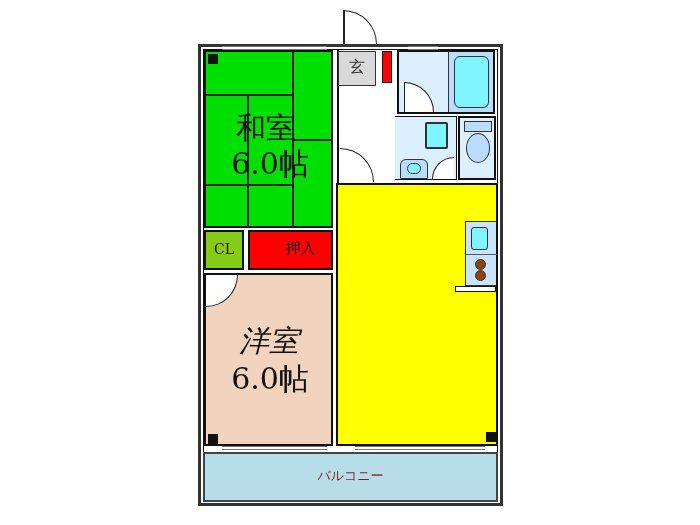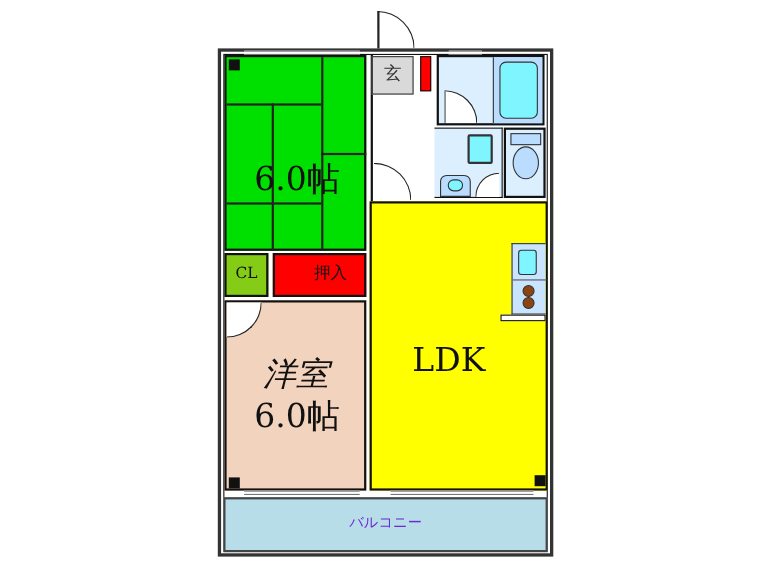--- a/index.html
+++ b/index.html
@@ -21,20 +21,21 @@
   <div class="swing" style="left:343px;top:10px;width:34px;height:34px;border-width:1.5px 1.5px 0 1.5px;border-left:1.5px solid #222;border-top:1.5px solid #222;border-right:none;border-bottom:none;border-radius:34px 0 0 0;transform:scaleX(-1);"></div>
   <div class="abs" style="left:343px;top:10px;width:2px;height:34px;background:#222;"></div>
 
   <div class="abs" style="left:204px;top:50px;width:129px;height:178px;background:#00e000;border:2px solid #111;">
     <div class="pillar" style="left:2px;top:2px;"></div>
     <div class="tatami-line" style="left:86px;top:0;width:1.5px;height:176px;"></div>
     <div class="tatami-line" style="left:0;top:42px;width:86px;height:1.5px;"></div>
     <div class="tatami-line" style="left:41px;top:42px;width:1.5px;height:134px;"></div>
     <div class="tatami-line" style="left:86px;top:87px;width:41px;height:1.5px;"></div>
     <div class="tatami-line" style="left:0;top:132px;width:86px;height:1.5px;"></div>
+    <div class="label" style="left:20px;top:60px;width:80px;font-size:30px;">和室</div>
     <div class="label" style="left:16px;top:96px;width:96px;font-size:30px;">6.0帖</div>
   </div>
 
   <div class="abs" style="left:204px;top:230px;width:40px;height:40px;background:#84cc16;border:2px solid #111;">
     <div class="label" style="left:0;top:10px;width:36px;font-size:14px;">CL</div>
   </div>
 
   <div class="abs" style="left:248px;top:230px;width:85px;height:40px;background:#ff0000;border:2px solid #111;">
     <div class="label" style="left:0;top:9px;width:81px;font-size:15px;padding-left:10px;">押入</div>
   </div>
@@ -76,26 +77,25 @@
 
   <div class="abs" style="left:336px;top:183px;width:162px;height:263px;background:#ffff00;border:2px solid #111;">
     <div class="abs" style="left:127px;top:36px;width:31px;height:65px;background:#c9e4ff;border:1.5px solid #333;border-right:none;">
       <div class="abs" style="left:5px;top:5px;width:17px;height:23px;background:#7ff6ff;border:1.5px solid #333;border-radius:3px;"></div>
       <div class="abs" style="left:0;top:32px;width:31px;height:1px;background:#555;"></div>
       <div class="abs" style="left:9px;top:37px;width:11px;height:11px;background:#8b4513;border:1px solid #333;border-radius:50%;"></div>
       <div class="abs" style="left:9px;top:48px;width:11px;height:11px;background:#8b4513;border:1px solid #333;border-radius:50%;"></div>
     </div>
     <div class="abs" style="left:117px;top:101px;width:41px;height:6px;background:#fff;border:1.5px solid #111;"></div>
     <div class="pillar" style="left:148px;top:247px;"></div>
-    <div class="label" style="left:20px;top:127px;width:100px;font-size:30px;">LDK</div>
   </div>
 
   <div class="abs" style="left:222px;top:446px;width:105px;height:4px;background:#fff;border-top:1.5px solid #777;border-bottom:1.5px solid #777;"></div>
   <div class="abs" style="left:355px;top:446px;width:130px;height:4px;background:#fff;border-top:1.5px solid #777;border-bottom:1.5px solid #777;"></div>
 
   <div class="abs" style="left:222px;top:46px;width:105px;height:4px;background:#fff;border-top:1.5px solid #777;border-bottom:1.5px solid #777;"></div>
   <div class="abs" style="left:408px;top:46px;width:30px;height:4px;background:#fff;border-top:1.5px solid #777;border-bottom:1.5px solid #777;"></div>
 
   <div class="abs" style="left:203px;top:452px;width:295px;height:50px;background:#b7dde8;border:2px solid #444;">
-    <div class="label" style="left:0;top:15px;width:291px;font-size:13px;color:#6d28d9;font-family:'DejaVu Sans',sans-serif;">バルコニー</div>
+    <div class="label" style="left:0;top:15px;width:291px;font-size:13px;color:#7f1d1d;font-family:'DejaVu Sans',sans-serif;">バルコニー</div>
   </div>
 
 </div>
 
 </body></html>

